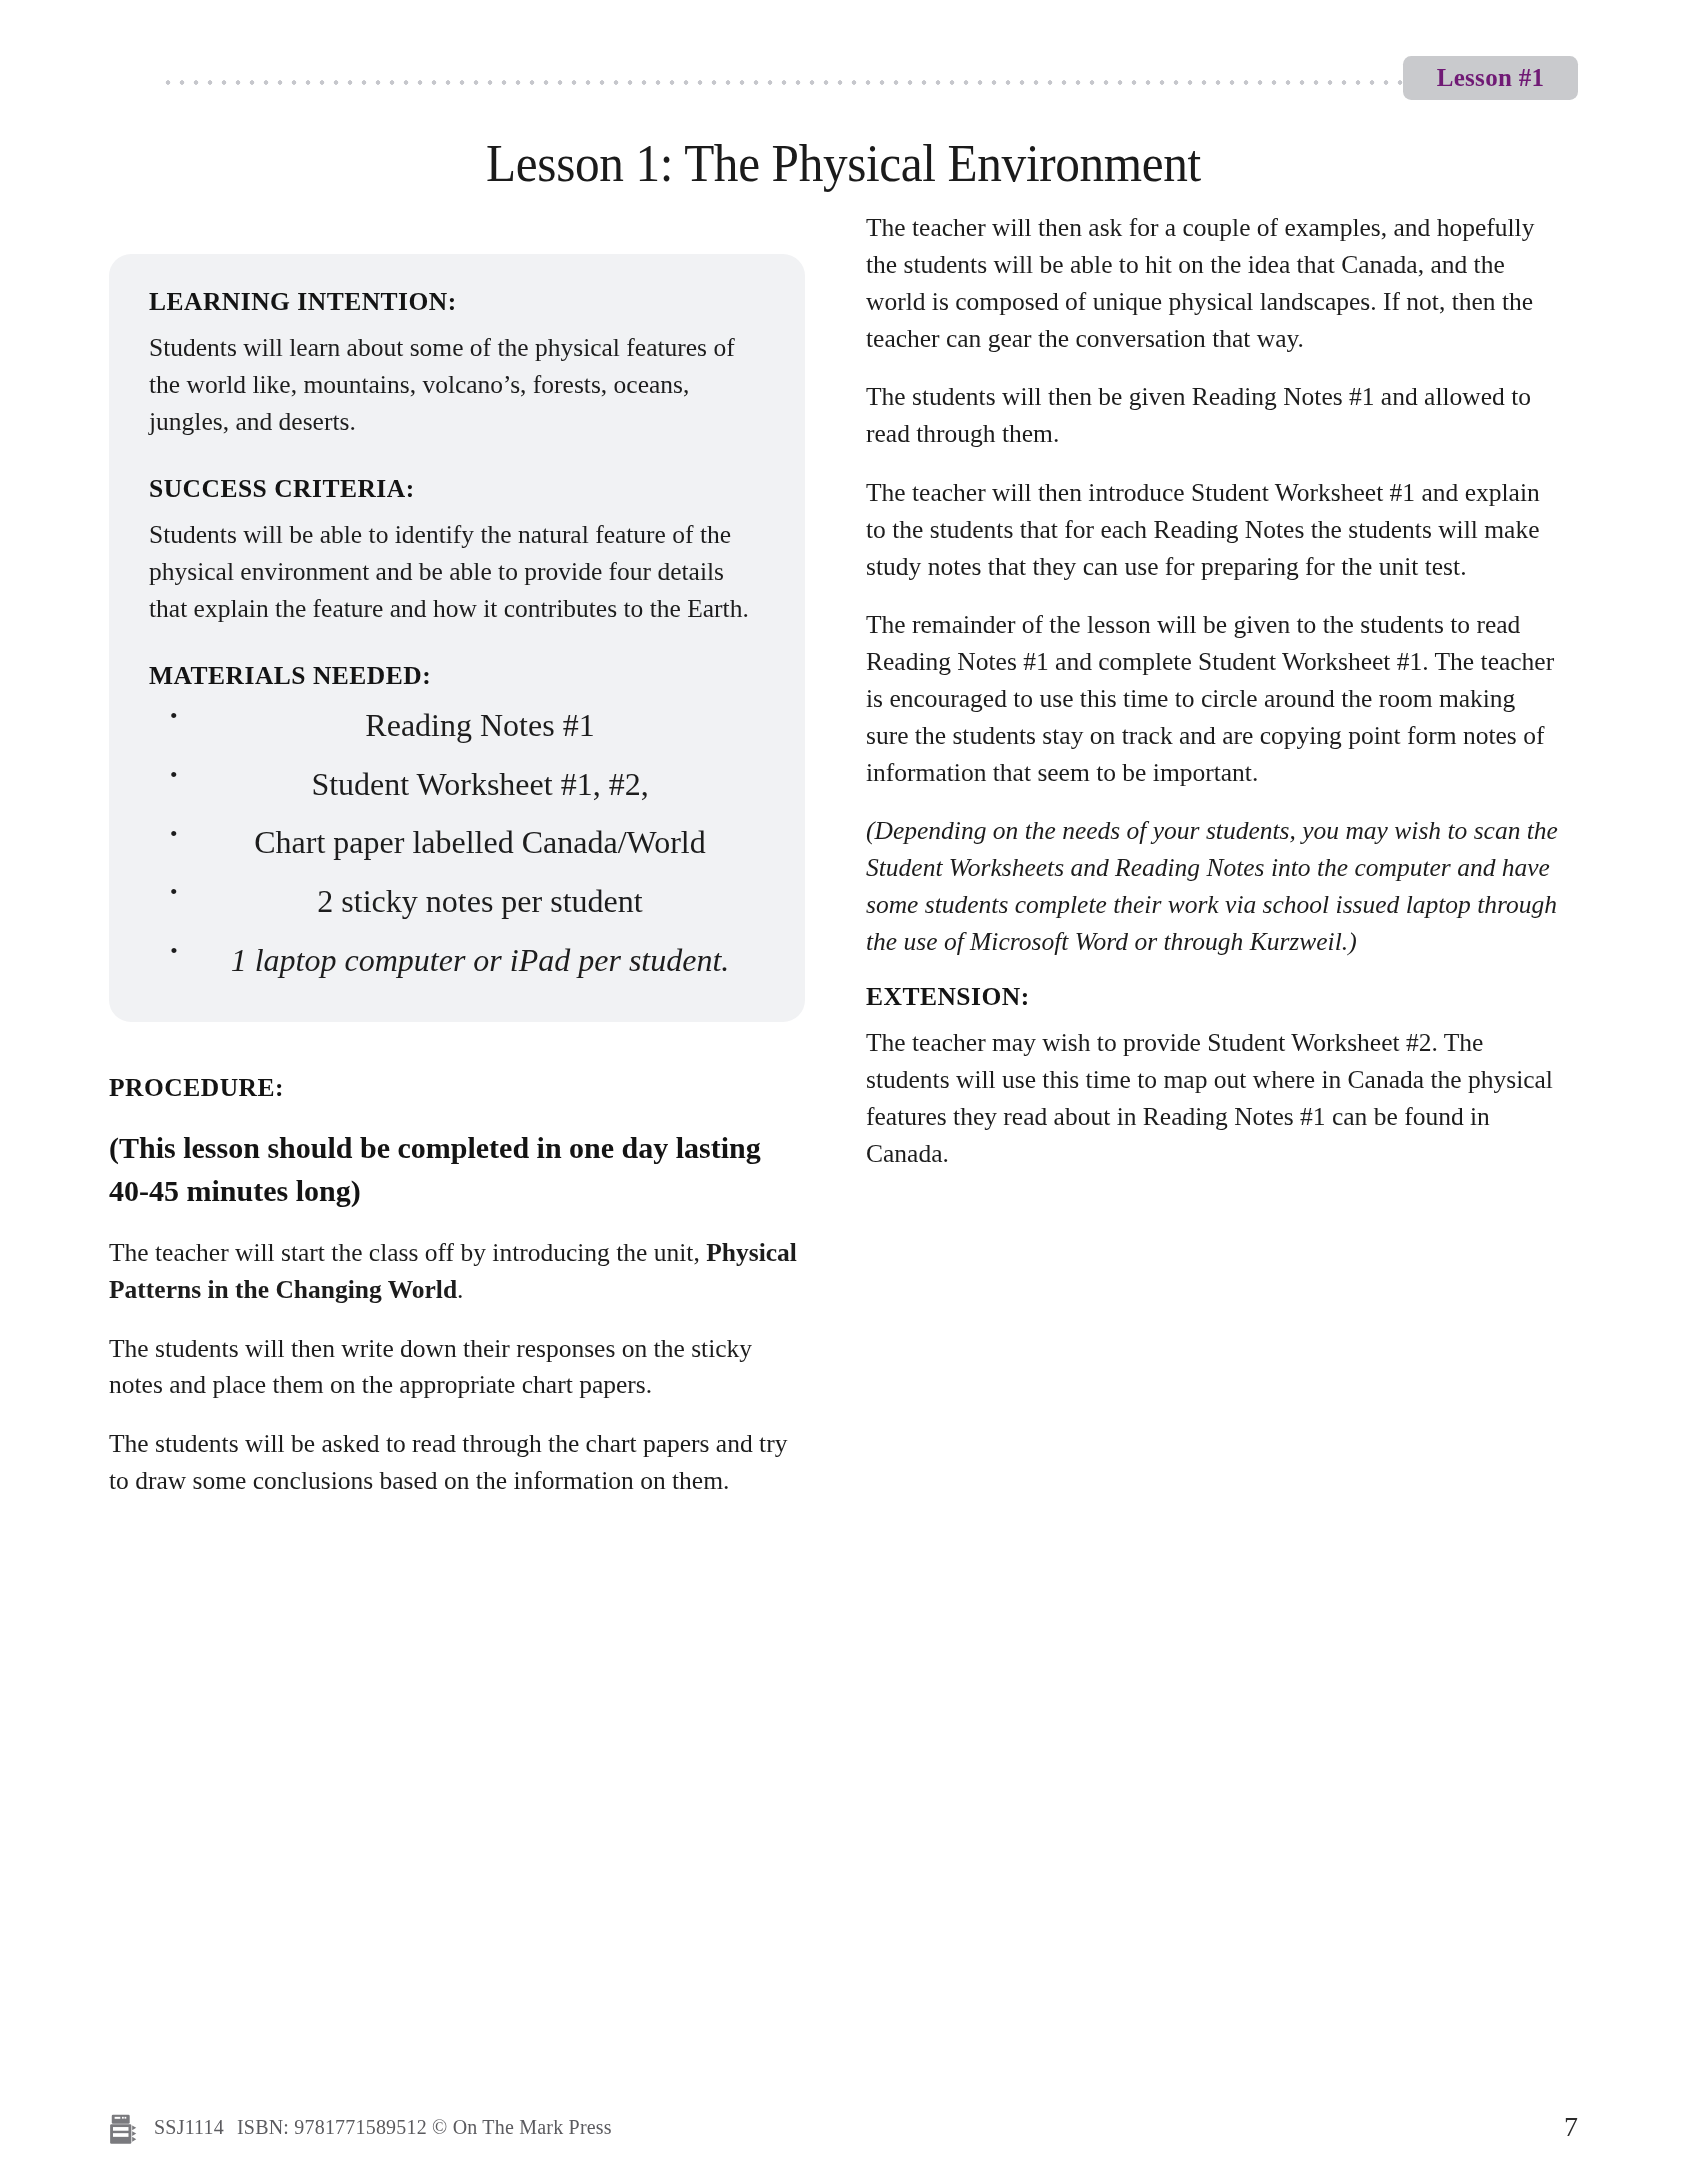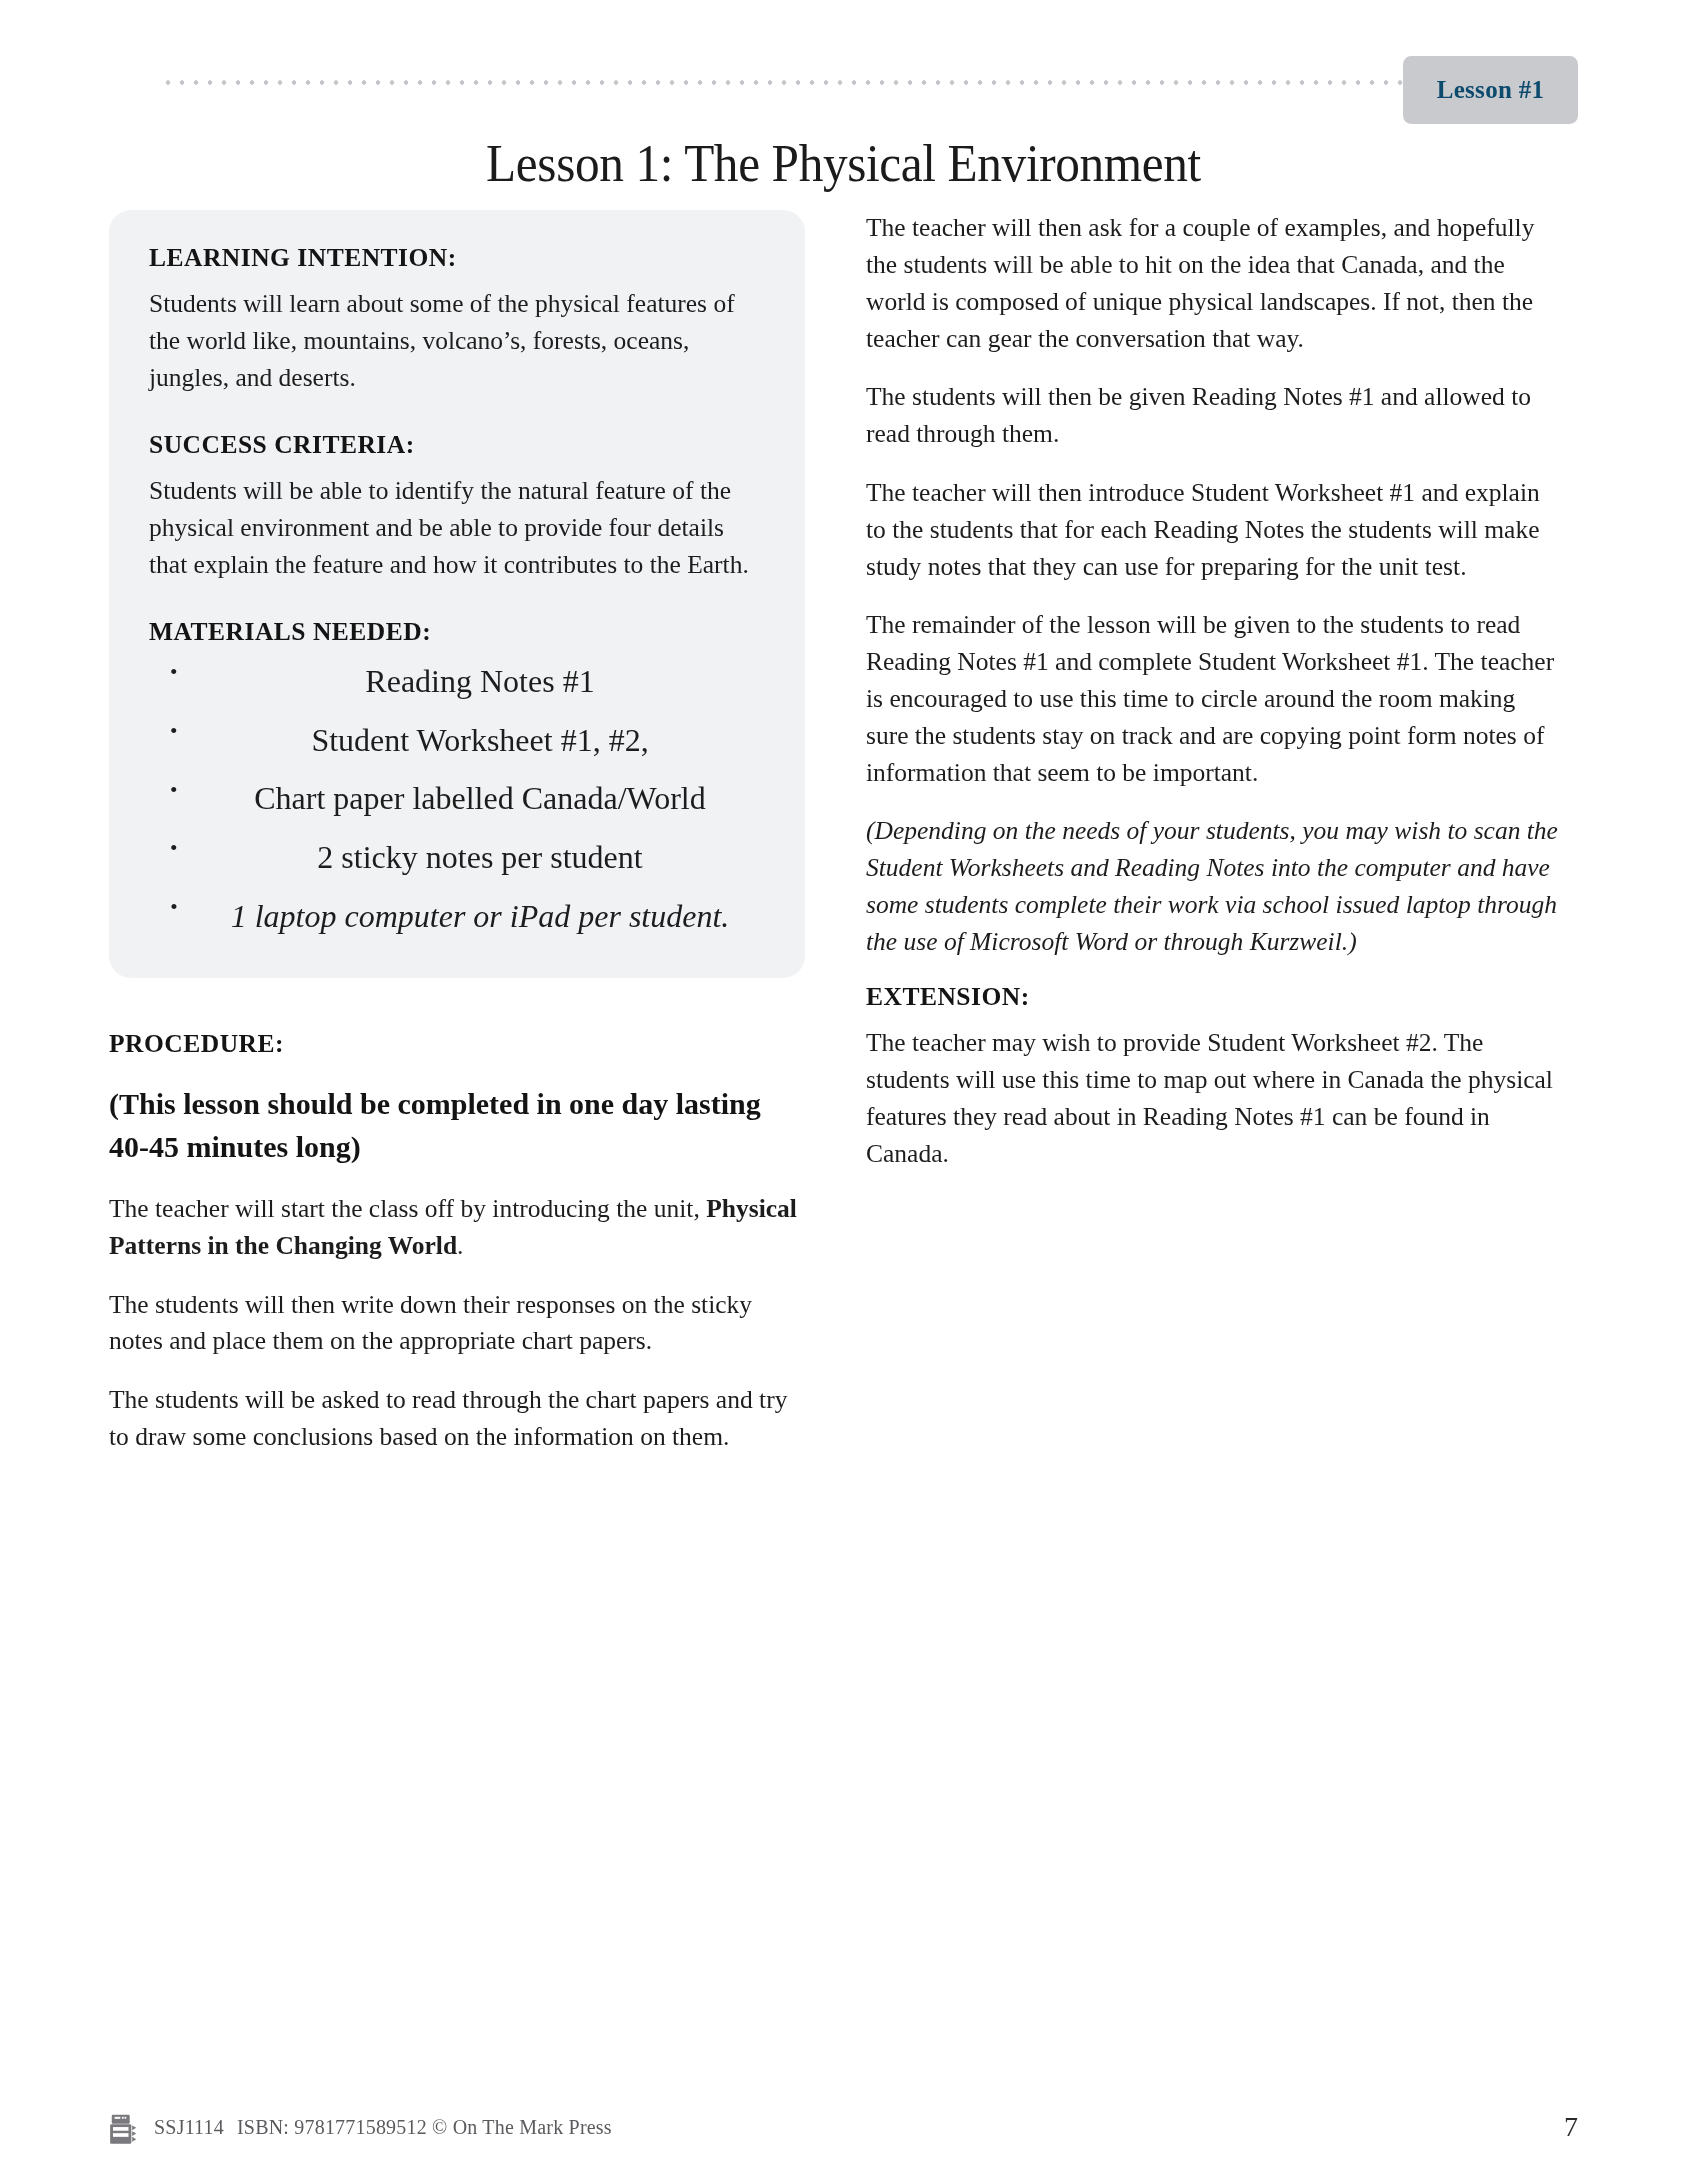--- a/index.html
+++ b/index.html
@@ -40,30 +40,30 @@
     background-image: radial-gradient(circle, #c6c7cc 0 2.1px, rgba(0,0,0,0) 2.6px);
     background-size: 14px 7.4px;
     background-repeat: repeat-x;
     background-position: left center;
   }
   .lesson-badge {
     position: absolute;
     right: 109px;
     top: 28px;
     min-width: 175px;
-    height: 68px;
+    height: 44px;
     background: #c9cacd;
     border-radius: 8.2px;
     display: flex;
     align-items: center;
     justify-content: center;
     font-family: "Liberation Serif", "DejaVu Serif", serif;
     font-weight: bold;
     font-size: 25px;
-    color: #0c4a6e;
+    color: #701a75;
     letter-spacing: 0.3px;
     padding: 0 21.4px;
     box-sizing: border-box;
   }
 
   
   .page-title {
     position: absolute;
     top: 97px;
     left: 0;
@@ -91,20 +91,21 @@
     flex: 0 0 696px;
   }
 
   
   .info-panel {
     background: #f1f2f4;
     border-radius: 22px;
     padding: 33px 40px 41px 40px;
     box-sizing: border-box;
     margin-bottom: 51px;
+    margin-top: 44px;
   }
 
   h2.section-head {
     font-family: "Liberation Serif", "DejaVu Serif", serif;
     font-size: 25.5px;
     font-weight: bold;
     letter-spacing: 0.5px;
     margin: 0 0 13px 0;
     color: #141414;
     text-transform: none;

